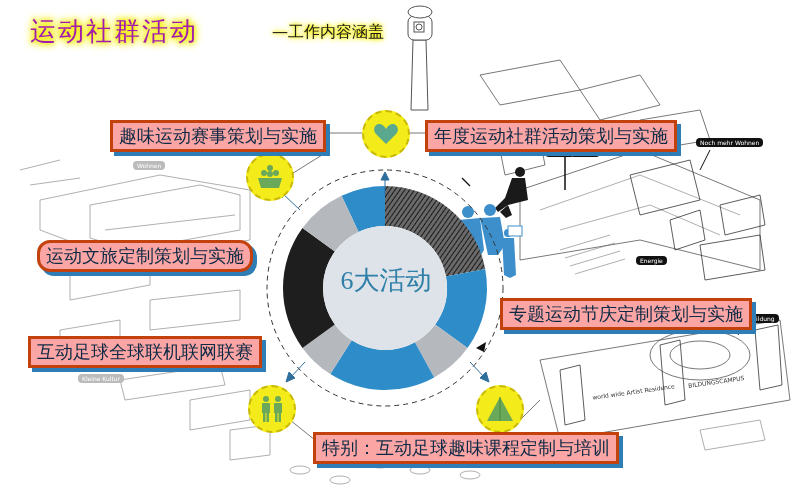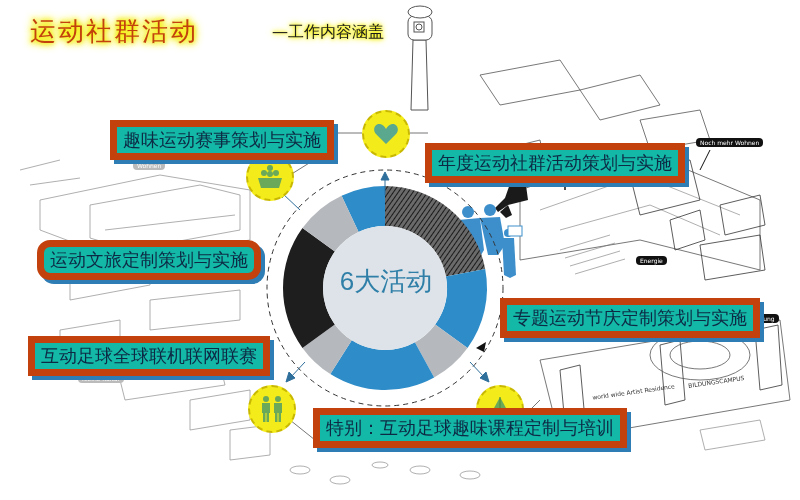--- a/index.html
+++ b/index.html
@@ -4,51 +4,51 @@
 <style>
   html, body { margin: 0; padding: 0; }
   body {
     width: 800px; height: 500px; position: relative; overflow: hidden;
     background: #ffffff;
     font-family: "DejaVu Sans", sans-serif;
   }
   .bg-sketch { position: absolute; left: 0; top: 0; width: 800px; height: 500px; }
   .title-main {
     position: absolute; left: 30px; top: 14px;
-    font-family: Liberation Serif, serif; font-size: 26px; color: #c2410c;
+    font-family: Liberation Serif, serif; font-size: 26px; color: #a21caf;
     letter-spacing: 2px;
     text-shadow: 0 0 4px #f5f000, 0 0 6px #f5f000, 0 0 8px #f0ea00, 0 0 10px #f0ea00;
   }
   .title-sub {
     position: absolute; left: 248px; top: 22px;
     font-family: "DejaVu Serif", serif; font-size: 16px; color: #1a1a1a;
     text-shadow: 0 0 3px #f5f000, 0 0 5px #f5f000, 0 0 7px #f0ea00;
     margin-left: 24px;
   }
   .label {
     position: absolute; height: 26px; line-height: 26px;
-    background: #14b8a6; color: #0d2a45;
+    background: #fca5a5; color: #0d2a45;
     font-size: 18px; padding: 0 6px; white-space: nowrap;
-    border: 7px solid #c2410c;
+    border: 3px solid #c2410c;
     box-shadow: 4px 4px 0 #2f7db5;
   }
   .badge {
     position: absolute; width: 48px; height: 48px; border-radius: 50%;
     background: #f4ec1a; border: 2px dashed #c9b800;
     box-sizing: border-box; display: flex; align-items: center; justify-content: center;
   }
   .tag {
     position: absolute; background: #111; color: #fff; font-size: 6px;
     padding: 1px 4px; border-radius: 4px; font-family: "DejaVu Sans", sans-serif;
   }
   .tag.grey { background: #bbb; color: #fff; }
   .donut-svg { position: absolute; left: 0; top: 0; }
   .center-text {
     position: absolute; left: 328px; top: 264px; width: 116px;
-    text-align: center; color: #2f7fa8; font-family: Liberation Sans, sans-serif;
+    text-align: center; color: #2f7fa8; font-family: Liberation Serif, serif;
     font-size: 26px; line-height: 34px;
   }
 </style>
 </head>
 <body>
 
 <svg class="bg-sketch" viewBox="0 0 800 500">
   <g stroke="#9a9a9a" stroke-width="0.8" fill="none">
 
     <path d="M40 200 L160 175 L250 190 L250 240 L120 260 L40 230 Z"></path>
@@ -209,17 +209,17 @@
   </svg>
 </div>
 <div class="badge" style="left:476px;top:385px;">
   <svg width="30" height="28" viewBox="0 0 30 28">
     <path d="M15 2 L28 26 L2 26 Z" fill="#6aa85a"></path>
     <path d="M15 2 L15 26" stroke="#4a8a3a" stroke-width="1"></path>
   </svg>
 </div>
 
 <div class="label" style="left:110px;top:120px;">趣味运动赛事策划与实施</div>
-<div class="label" style="left:425px;top:120px;margin-top:23px;">年度运动社群活动策划与实施</div>
+<div class="label" style="left:425px;top:120px;">年度运动社群活动策划与实施</div>
 <div class="label" style="left:37px;top:240px;border-radius:13px;">运动文旅定制策划与实施</div>
 <div class="label" style="left:500px;top:298px;">专题运动节庆定制策划与实施</div>
 <div class="label" style="left:28px;top:336px;">互动足球全球联机联网联赛</div>
-<div class="label" style="left:313px;top:408px;">特别：互动足球趣味课程定制与培训</div>
+<div class="label" style="left:313px;top:432px;">特别：互动足球趣味课程定制与培训</div>
 
 </body></html>

